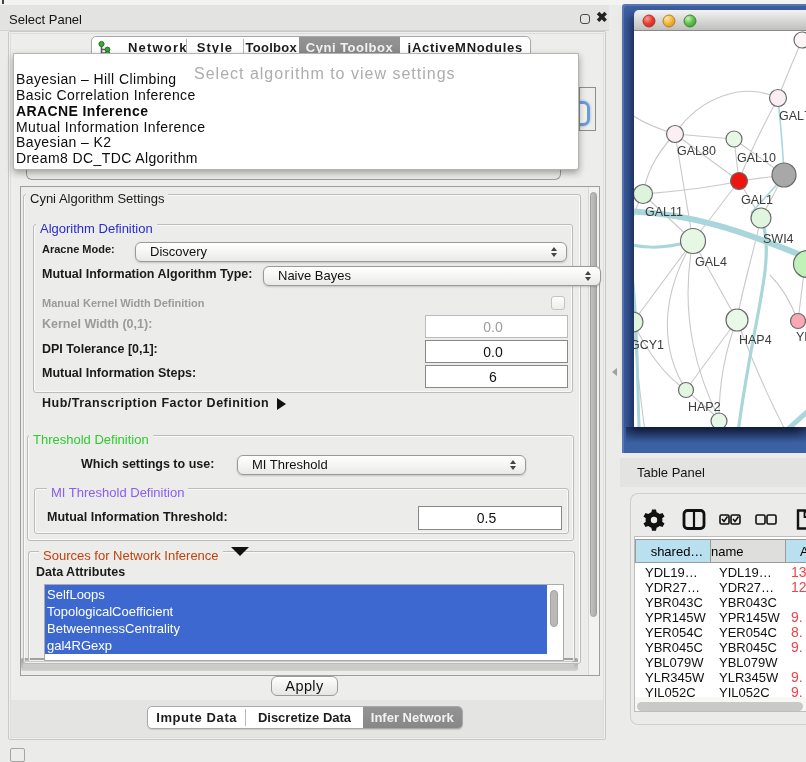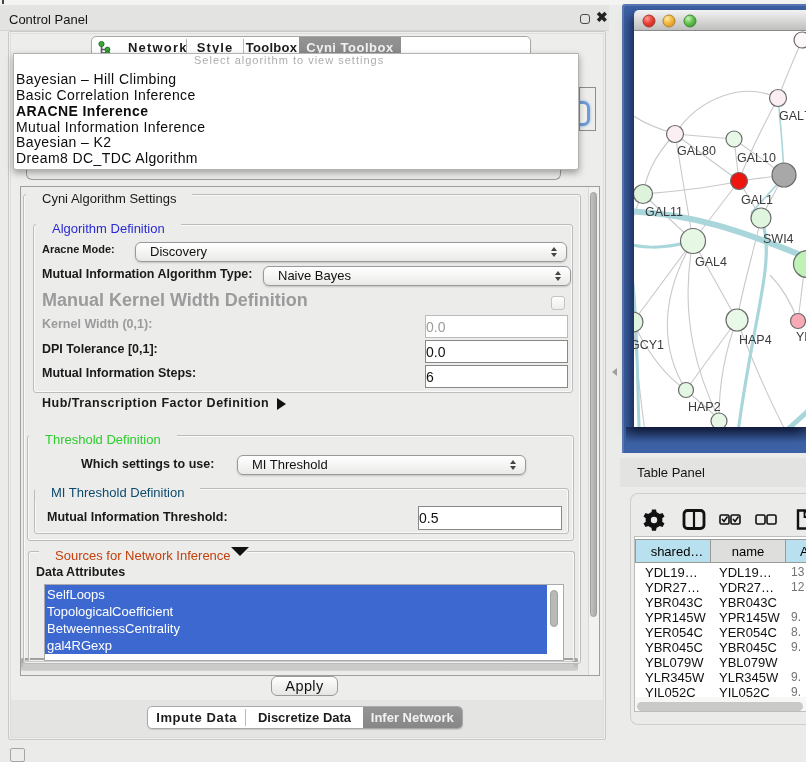--- a/index.html
+++ b/index.html
@@ -1,43 +1,43 @@
 <!DOCTYPE html>
 <html><head><meta charset="utf-8"><style>
 *{margin:0;padding:0;box-sizing:border-box}
 html,body{width:806px;height:762px;overflow:hidden}
 body{font-family:"Liberation Sans",sans-serif;background:#ebebea;position:relative}
 .abs{position:absolute}
 
 
 .grp{position:absolute;border:1px solid #bcbcbc;border-radius:3px;box-shadow:inset 0 0 0 1px rgba(255,255,255,.7)}
-.grp>.ttl{position:absolute;top:-4px;left:5px;background:#ececeb;padding:0 16px;font-size:13px;line-height:15px;white-space:nowrap}
+.grp>.ttl{position:absolute;top:-4px;left:5px;background:#ececeb;padding:0 4px;font-size:13px;line-height:15px;white-space:nowrap}
 
 .combo{position:absolute;height:20px;border:1px solid #999;border-radius:6px;background:linear-gradient(#ffffff 0%,#f4f4f3 55%,#e9e9e8 100%);box-shadow:0 1px 2px rgba(0,0,0,.18)}
 .combo .ct{position:absolute;left:14px;top:1px;font-size:13px;color:#111;white-space:nowrap}
 .combo .au{position:absolute;right:9px;top:4px;width:0;height:0;border:3.5px solid transparent;border-bottom:4.5px solid #444;border-top:none}
 .combo .ad{position:absolute;right:9px;bottom:4px;width:0;height:0;border:3.5px solid transparent;border-top:4.5px solid #444;border-bottom:none}
 
-.tf{position:absolute;background:#fff;border:1px solid #888;font-size:14px;color:#111;text-align:left;padding:3px 7px 0 0}
+.tf{position:absolute;background:#fff;border:1px solid #888;font-size:14px;color:#111;text-align:center;padding:3px 7px 0 0}
 .tf.dis{border-color:#bbb;color:#9c9c9c}
 .lbl{position:absolute;font-size:12.5px;font-weight:bold;color:#1a1a1a;white-space:nowrap}
 .lbl.gray{color:#9b9b9b}
 
 .seg{position:absolute;display:flex;background:#fff;border:1px solid #a9a9a9;border-radius:5px;box-shadow:0 1px 1px rgba(0,0,0,.12);overflow:hidden}
 .seg .s{font-size:13px;font-weight:bold;color:#1c1c1c;text-align:center;line-height:21px;white-space:nowrap}
 .seg .sel{background:linear-gradient(#949494,#878787);color:#f2f2f2}
 .seg .dv{width:1px;background:#b9b9b9;margin:2px 0}
 </style></head>
 <body>
 <div class="abs" style="left:0;top:0;width:806px;height:5px;background:#f3f3f2"></div>
 
 <div class="abs" style="left:2px;top:0;width:2px;height:4px;background:#444"></div>
 
 <div class="abs" style="left:0;top:5px;width:609px;height:26px;background:#e3e3e2;border-bottom:1px solid #d2d2d1"></div>
-<div class="abs" style="left:9px;top:12px;font-size:13px;color:#151515">Control Panel</div>
+<div class="abs" style="left:9px;top:12px;font-size:13px;color:#151515">Select Panel</div>
 <div class="abs" style="left:580px;top:14px;width:10px;height:10px;border:1.5px solid #4a4a4a;border-radius:3px"></div>
 <div class="abs" style="left:596px;top:9px;font-size:14px;font-weight:bold;color:#222">✖</div>
 
 <div class="abs" style="left:8px;top:31px;width:598px;height:709px;background:#efefee;border:1px solid #c9c9c8;border-radius:2px"></div>
 <div class="abs" style="left:10px;top:33px;width:594px;height:705px;background:#ededec;border:1px solid #dededd"></div>
 
 <div class="abs" style="left:11px;top:700px;width:592px;height:37px;background:#e4e4e3"></div>
 
 <div class="seg" style="left:91px;top:36px;width:440px;height:23px">
   <div class="s" style="width:94px;padding-left:36px;position:relative;letter-spacing:1.2px">
@@ -45,20 +45,21 @@
       <path d="M4.5 6 L4.5 14 L9 14 M4.5 10.5 L9 10.5" stroke="#5a5a66" stroke-width="1.6" fill="none"></path>
       <circle cx="4.5" cy="5" r="2.6" fill="#3fa53c" stroke="#1c7a1f"></circle>
       <circle cx="10.5" cy="10.5" r="2.4" fill="#3fa53c" stroke="#1c7a1f"></circle>
       <circle cx="10.5" cy="14.5" r="2.4" fill="#3fa53c" stroke="#1c7a1f"></circle>
     </svg>Network</div>
   <div class="dv"></div>
   <div class="s" style="width:56px;letter-spacing:1.1px">Style</div>
   <div class="dv"></div>
   <div class="s" style="width:55px;letter-spacing:0.3px">Toolbox</div>
   <div class="s sel" style="width:102px;letter-spacing:0.5px">Cyni Toolbox</div>
+  <div class="s" style="width:130px;letter-spacing:0.7px">jActiveMNodules</div>
 </div>
 
 <div class="abs" style="left:20px;top:186px;width:580px;height:490px;background:#ececeb;border:1px solid #9e9e9d"></div>
 
 <div class="abs" style="left:588px;top:187px;width:11px;height:488px;background:#f2f2f1;border-left:1px solid #d8d8d7"></div>
 <div class="abs" style="left:590px;top:192px;width:7px;height:425px;background:linear-gradient(90deg,#c2c2c1,#ababaa);border:1px solid #9e9e9d;border-radius:4px"></div>
 
 <div class="abs" style="left:21px;top:658px;width:557px;height:13px;background:linear-gradient(#9d9d9c,#d4d4d3);border-radius:2px"></div>
 <div class="abs" style="left:23px;top:660px;width:551px;height:10px;background:#cbcbca;border-radius:5px"></div>
 
@@ -70,26 +71,26 @@
     <span class="ttl" style="color:#2a2ad4;left:2px">Algorithm Definition</span>
   </div>
 
 <div class="lbl" style="left:42px;top:243px;font-size:11px">Aracne Mode:</div>
 <div class="combo" style="left:135px;top:242px;width:432px">
     <span class="ct">Discovery</span>
     <span class="au"></span>
     <span class="ad"></span>
   </div>
 <div class="lbl" style="left:42px;top:266.5px;font-size:12.5px">Mutual Information Algorithm Type:</div>
-<div class="combo" style="left:263px;top:266px;width:308px">
+<div class="combo" style="left:263px;top:266px;width:338px">
     <span class="ct">Naive Bayes</span>
     <span class="au"></span>
     <span class="ad"></span>
   </div>
-<div class="lbl gray" style="left:42px;top:290px;font-size:18px">Manual Kernel Width Definition</div>
+<div class="lbl gray" style="left:42px;top:297px;font-size:11px">Manual Kernel Width Definition</div>
 <div class="abs" style="left:551px;top:296px;width:14px;height:14px;background:linear-gradient(#fefefe,#ededec);border:1px solid #c4c4c3;border-radius:3px"></div>
 <div class="lbl gray" style="left:42px;top:316.5px;font-size:12.5px">Kernel Width (0,1):</div>
 <div class="tf dis" style="left:425px;top:315px;width:143px;height:23px">0.0</div>
 <div class="lbl" style="left:42px;top:342px;font-size:12.5px">DPI Tolerance [0,1]:</div>
 <div class="tf" style="left:425px;top:340px;width:143px;height:23px">0.0</div>
 <div class="lbl" style="left:42px;top:366px;font-size:12.5px">Mutual Information Steps:</div>
 <div class="tf" style="left:425px;top:365px;width:143px;height:23px">6</div>
 
 <div class="lbl" style="left:42px;top:395.5px;font-size:12.5px;letter-spacing:0.5px">Hub/Transcription Factor Definition</div>
 <div class="abs" style="left:277px;top:398px;width:0;height:0;border:6px solid transparent;border-left:9px solid #111;border-right:none"></div>
@@ -98,21 +99,21 @@
     <span class="ttl" style="color:#2ecc2e;left:1px">Threshold Definition</span>
   </div>
 <div class="lbl" style="left:81px;top:457px;font-size:12.5px">Which settings to use:</div>
 <div class="combo" style="left:237px;top:455px;width:289px">
     <span class="ct">MI Threshold</span>
     <span class="au"></span>
     <span class="ad"></span>
   </div>
 
 <div class="grp" style="left:34px;top:488px;width:535px;height:46px">
-    <span class="ttl" style="color:#0c4a6e;left:0">MI Threshold Definition</span>
+    <span class="ttl" style="color:#8b5cf6;left:12px">MI Threshold Definition</span>
   </div>
 <div class="lbl" style="left:47px;top:510px;font-size:12.5px">Mutual Information Threshold:</div>
 <div class="tf" style="left:418px;top:506px;width:144px;height:24px">0.5</div>
 
 <div class="grp" style="left:28px;top:551px;width:547px;height:110px;border-bottom:none;border-radius:3px 3px 0 0;">
     <span class="ttl" style="color:#c2410c;left:10px">Sources for Network Inference</span>
   </div>
 <div class="abs" style="left:231px;top:547px;width:0;height:0;border:9px solid transparent;border-top:9px solid #111;border-bottom:none"></div>
 <div class="lbl" style="left:36px;top:565px;font-size:12.5px">Data Attributes</div>
 
@@ -261,30 +262,30 @@
       <rect x="126" y="22" width="9" height="9" rx="1.5"></rect>
       <rect x="137" y="22" width="9" height="9" rx="1.5"></rect>
     </g>
     <path d="M168 17.5 h7 l6 6 v12 h-13 z" fill="none" stroke="#111" stroke-width="2.4"></path>
     <path d="M174.5 18 v6 h6" fill="none" stroke="#111" stroke-width="1.8"></path>
   </g>
 </svg>
 
 <div class="abs" style="left:634px;top:536px;width:172px;height:176px;background:#fff;border:1px solid #bdbdbc;border-right:none;overflow:hidden">
   <div class="abs" style="left:0;top:2px;width:76px;height:24px;background:#b9e0ee;border:1px solid #9a9a99;text-align:center;font-size:13px;padding-top:4px;text-indent:8px">shared…</div>
-  <div class="abs" style="left:76px;top:2px;width:75px;height:24px;background:#dededd;border:1px solid #9a9a99;border-left:none;text-align:center;font-size:13px;padding-top:4px">name</div>
+  <div class="abs" style="left:76px;top:2px;width:75px;height:24px;background:#dededd;border:1px solid #9a9a99;border-left:none;font-size:13px;padding-top:4px">name</div>
   <div class="abs" style="left:151px;top:2px;width:40px;height:24px;background:#b9e0ee;border:1px solid #9a9a99;border-left:none;font-size:13px;padding-top:4px;padding-left:14px">Av</div>
   <div class="abs" style="left:10px;top:27.5px;font-size:13px;color:#111;line-height:15px">YDL19…<br>YDR27…<br>YBR043C<br>YPR145W<br>YER054C<br>YBR045C<br>YBL079W<br>YLR345W<br>YIL052C</div>
   <div class="abs" style="left:84px;top:27.5px;font-size:13px;color:#111;line-height:15px">YDL19…<br>YDR27…<br>YBR043C<br>YPR145W<br>YER054C<br>YBR045C<br>YBL079W<br>YLR345W<br>YIL052C</div>
-  <div class="abs" style="left:156px;top:27.5px;font-size:12px;color:#737373;line-height:15px">13<br>12<br>&nbsp;<br>9.<br>8.<br>9.<br>&nbsp;<br>9.<br>9.</div>
+  <div class="abs" style="left:156px;top:27.5px;font-size:14px;color:#ef4444;line-height:15px">13<br>12<br>&nbsp;<br>9.<br>8.<br>9.<br>&nbsp;<br>9.<br>9.</div>
   <div class="abs" style="left:0;top:160px;width:172px;height:16px;background:#f7f7f6"></div>
   <div class="abs" style="left:2px;top:165px;width:166px;height:9px;background:#c9c9c8;border-radius:4.5px"></div>
 </div>
 
 <div class="abs" style="left:579px;top:87px;width:17px;height:44px;background:#ededec;border:1px solid #8d8d8c;overflow:hidden">
     <div class="abs" style="left:-6px;top:13px;width:16px;height:25px;border:3px solid #6f9bd2;border-radius:7px;box-shadow:0 0 3px #8ab4e8;background:#f2f2f1"></div>
   </div>
 
 <div class="abs" style="left:26px;top:168px;width:535px;height:12px;background:linear-gradient(#f6f6f5,#e9e9e8);border:1px solid #9d9d9c;border-top:none;border-radius:0 0 6px 6px"></div>
 
 <div class="abs" style="left:13px;top:53px;width:566px;height:117px;background:#fff;border:1px solid #b3b3b2;border-radius:0 0 3px 3px;box-shadow:0 3px 7px rgba(0,0,0,.35)"></div>
-<div class="abs" style="left:194px;top:54px;width:211px;text-align:left;font-size:11px;color:#adadac;letter-spacing:1px;white-space:nowrap">Select algorithm to view settings</div>
+<div class="abs" style="left:194px;top:65px;width:211px;text-align:left;font-size:16px;color:#adadac;letter-spacing:1px;white-space:nowrap">Select algorithm to view settings</div>
 <div class="abs" style="left:16px;top:72.2px;font-size:14px;color:#0c0c0c;line-height:15.8px;letter-spacing:0.4px">Bayesian – Hill Climbing<br>Basic Correlation Inference<br><b>ARACNE Inference</b><br>Mutual Information Inference<br>Bayesian – K2<br>Dream8 DC_TDC Algorithm</div>
 
 </body></html>

